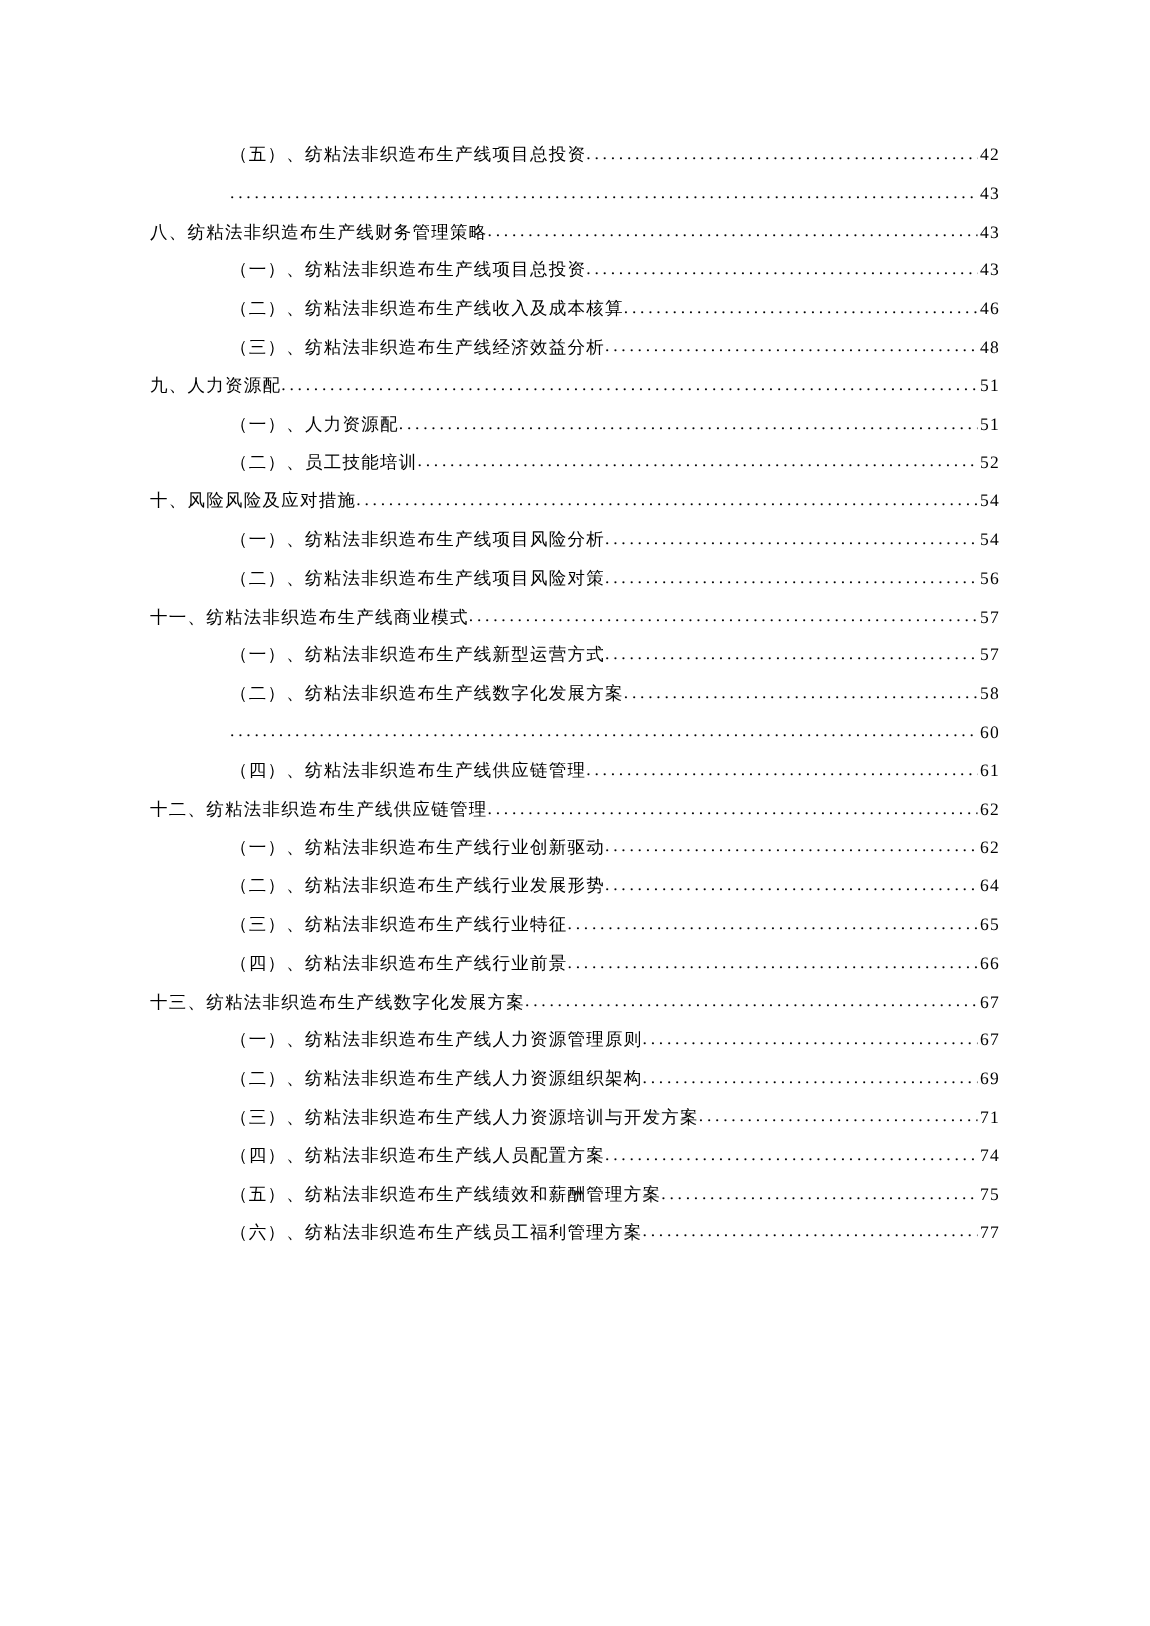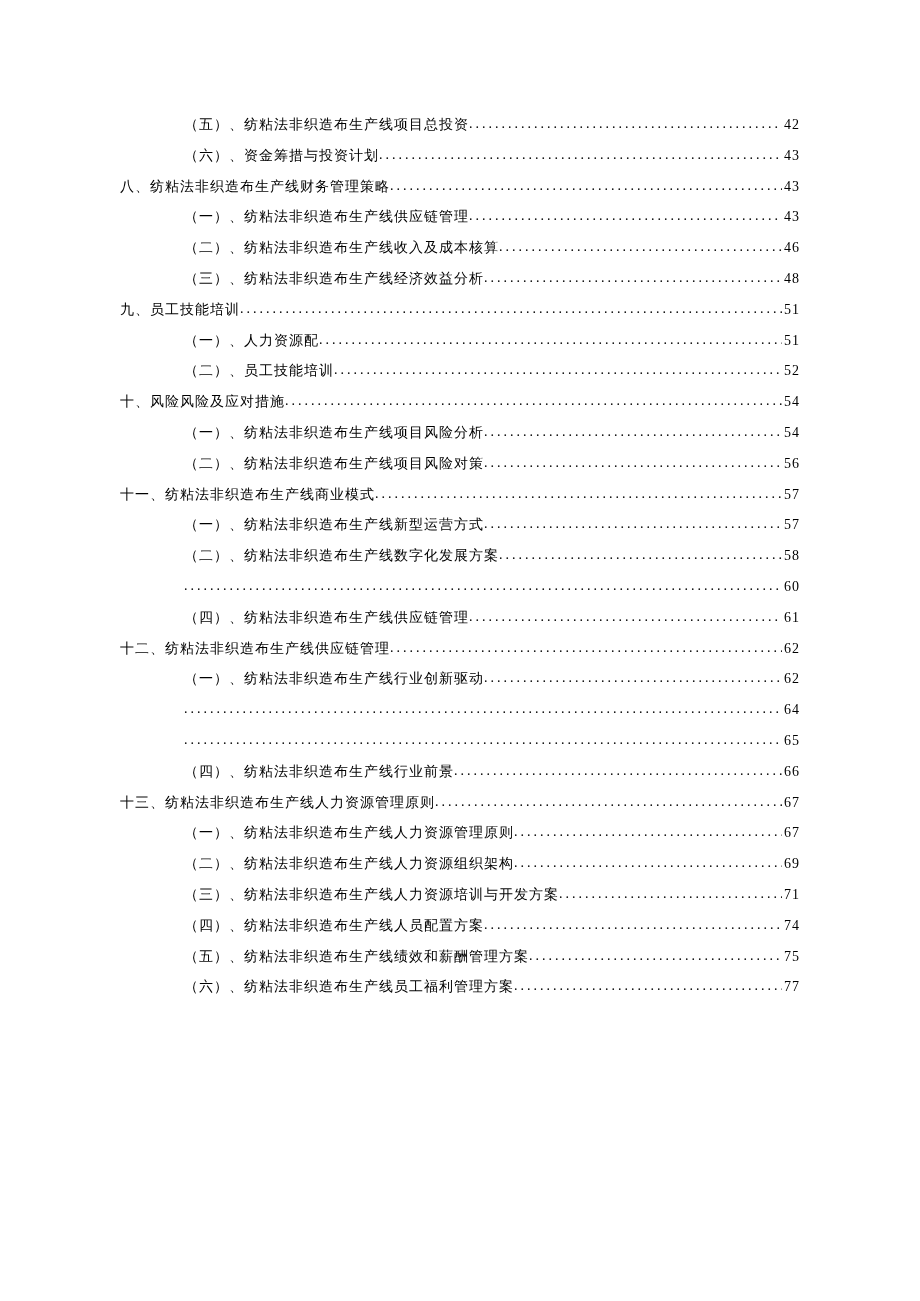--- a/index.html
+++ b/index.html
@@ -55,46 +55,45 @@
 <body>
 
 <div class="page">
   <div id="toc-container">
       <div class="toc-line level1">
         <span class="toc-text">（五）、纺粘法非织造布生产线项目总投资</span>
         <span class="toc-dots"></span>
         <span class="toc-page">42</span>
       </div>
       <div class="toc-line level1">
-        <span class="toc-text">（六）、资金筹措与投资计划</span>
         <span class="toc-dots"></span>
         <span class="toc-page">43</span>
       </div>
       <div class="toc-line level0">
         <span class="toc-text">八、纺粘法非织造布生产线财务管理策略</span>
         <span class="toc-dots"></span>
         <span class="toc-page">43</span>
       </div>
       <div class="toc-line level1">
-        <span class="toc-text">（一）、纺粘法非织造布生产线供应链管理</span>
+        <span class="toc-text">（一）、纺粘法非织造布生产线项目总投资</span>
         <span class="toc-dots"></span>
         <span class="toc-page">43</span>
       </div>
       <div class="toc-line level1">
         <span class="toc-text">（二）、纺粘法非织造布生产线收入及成本核算</span>
         <span class="toc-dots"></span>
         <span class="toc-page">46</span>
       </div>
       <div class="toc-line level1">
         <span class="toc-text">（三）、纺粘法非织造布生产线经济效益分析</span>
         <span class="toc-dots"></span>
         <span class="toc-page">48</span>
       </div>
       <div class="toc-line level0">
-        <span class="toc-text">九、员工技能培训</span>
+        <span class="toc-text">九、人力资源配</span>
         <span class="toc-dots"></span>
         <span class="toc-page">51</span>
       </div>
       <div class="toc-line level1">
         <span class="toc-text">（一）、人力资源配</span>
         <span class="toc-dots"></span>
         <span class="toc-page">51</span>
       </div>
       <div class="toc-line level1">
         <span class="toc-text">（二）、员工技能培训</span>
@@ -144,34 +143,36 @@
         <span class="toc-text">十二、纺粘法非织造布生产线供应链管理</span>
         <span class="toc-dots"></span>
         <span class="toc-page">62</span>
       </div>
       <div class="toc-line level1">
         <span class="toc-text">（一）、纺粘法非织造布生产线行业创新驱动</span>
         <span class="toc-dots"></span>
         <span class="toc-page">62</span>
       </div>
       <div class="toc-line level1">
+        <span class="toc-text">（二）、纺粘法非织造布生产线行业发展形势</span>
         <span class="toc-dots"></span>
         <span class="toc-page">64</span>
       </div>
       <div class="toc-line level1">
+        <span class="toc-text">（三）、纺粘法非织造布生产线行业特征</span>
         <span class="toc-dots"></span>
         <span class="toc-page">65</span>
       </div>
       <div class="toc-line level1">
         <span class="toc-text">（四）、纺粘法非织造布生产线行业前景</span>
         <span class="toc-dots"></span>
         <span class="toc-page">66</span>
       </div>
       <div class="toc-line level0">
-        <span class="toc-text">十三、纺粘法非织造布生产线人力资源管理原则</span>
+        <span class="toc-text">十三、纺粘法非织造布生产线数字化发展方案</span>
         <span class="toc-dots"></span>
         <span class="toc-page">67</span>
       </div>
       <div class="toc-line level1">
         <span class="toc-text">（一）、纺粘法非织造布生产线人力资源管理原则</span>
         <span class="toc-dots"></span>
         <span class="toc-page">67</span>
       </div>
       <div class="toc-line level1">
         <span class="toc-text">（二）、纺粘法非织造布生产线人力资源组织架构</span>

